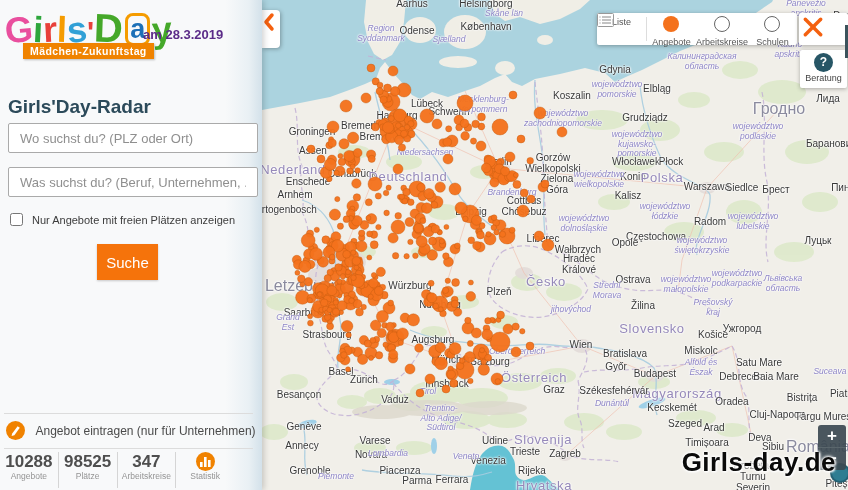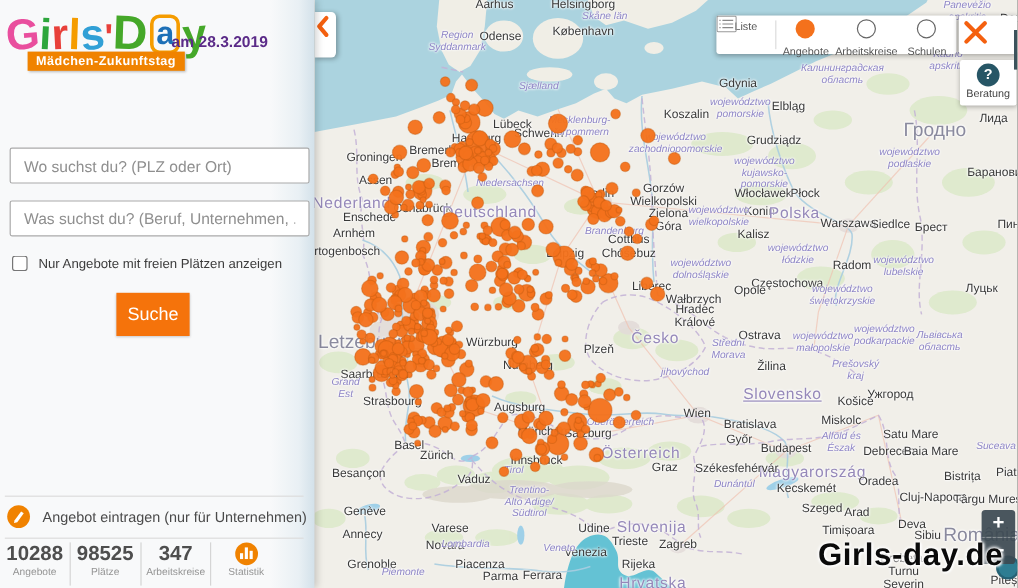--- a/index.html
+++ b/index.html
@@ -100,20 +100,21 @@
 <body>
 
 <div id="app">
 
   <aside id="sidebar">
     <div id="logo"><span class="L L0">G</span><span class="L L1">i</span><span class="L L2">r</span><span class="L L3">l</span><span class="L L4">s</span><span class="L L5">'</span><span class="L L6">D</span><span class="L L7">a</span><span class="L L8">y</span>
     </div>
     <div id="brand-date">am 28.3.2019</div>
     <div id="brand-badge">Mädchen-Zukunftstag</div>
 
+    <h1 id="radar-title">Girls'Day-Radar</h1>
 
     <input id="where-input" class="sb-input" type="text" placeholder="Wo suchst du? (PLZ oder Ort)" style="">
     <input id="what-input" class="sb-input" type="text" placeholder="Was suchst du? (Beruf, Unternehmen, ...)" style="">
 
     <input id="free-checkbox" type="checkbox" style="">
     <label id="free-label" for="free-checkbox">Nur Angebote mit freien Plätzen anzeigen</label>
 
     <button id="search-btn">Suche</button>
 
     <div class="sb-divider" style="top:413px"></div>
@@ -295,21 +296,21 @@
       </g>
     </svg>
 
     <div id="map-labels">
         <div class="ml c" style="left: 150px; top: 4px;">Aarhus</div>
         <div class="ml c" style="left: 224px; top: 4px;">Helsingborg</div>
         <div class="ml r" style="left: 119px; top: 34px;">Region
 Syddanmark</div>
         <div class="ml c" style="left: 155px; top: 31px;">Odense</div>
         <div class="ml c" style="left: 224px; top: 27px;">København</div>
-        <div class="ml r" style="left: 187px; top: 40px; margin-top: 32px;">Sjælland</div>
+        <div class="ml r" style="left: 187px; top: 40px;">Sjælland</div>
         <div class="ml r" style="left: 242px; top: 14px;">Skåne län</div>
         <div class="ml c" style="left: 310px; top: 96px;">Koszalin</div>
         <div class="ml c" style="left: 353px; top: 70px;">Gdynia</div>
         <div class="ml c" style="left: 395px; top: 89px;">Elbląg</div>
         <div class="ml r" style="left: 440px; top: 62px;">Калининградская
 область</div>
         <div class="ml r" style="left: 528px; top: 50px;">Kauno
 apskritis</div>
         <div class="ml r" style="left: 544px; top: 9px;">Panevėžio
 apskritis</div>
@@ -388,21 +389,21 @@
         <div class="ml r" style="left: 345px; top: 291px;">Střední
 Morava</div>
         <div class="ml r" style="left: 309px; top: 310px;">jihovýchod</div>
         <div class="ml r" style="left: 424px; top: 285px;">województwo
 małopolskie</div>
         <div class="ml r" style="left: 475px; top: 279px;">województwo
 podkarpackie</div>
         <div class="ml r" style="left: 521px; top: 284px;">Львівська
 область</div>
         <div class="ml c" style="left: 381px; top: 306px;">Žilina</div>
-        <div class="ml co" style="left: 390px; top: 329px; text-decoration: underline;">Slovensko</div>
+        <div class="ml co" style="left: 390px; top: 329px;">Slovensko</div>
         <div class="ml r" style="left: 451px; top: 308px;">Prešovský
 kraj</div>
         <div class="ml c" style="left: 451px; top: 335px;">Košice</div>
         <div class="ml c" style="left: 480px; top: 329px;">Ужгород</div>
         <div class="ml c" style="left: 439px; top: 351px;">Miskolc</div>
         <div class="ml c" style="left: 50px; top: 313px;">Saarbrücken</div>
         <div class="ml c" style="left: 65px; top: 335px;">Strasbourg</div>
         <div class="ml r" style="left: 26px; top: 323px;">Grand
 Est</div>
         <div class="ml c" style="left: 79px; top: 372px;">Basel</div>

